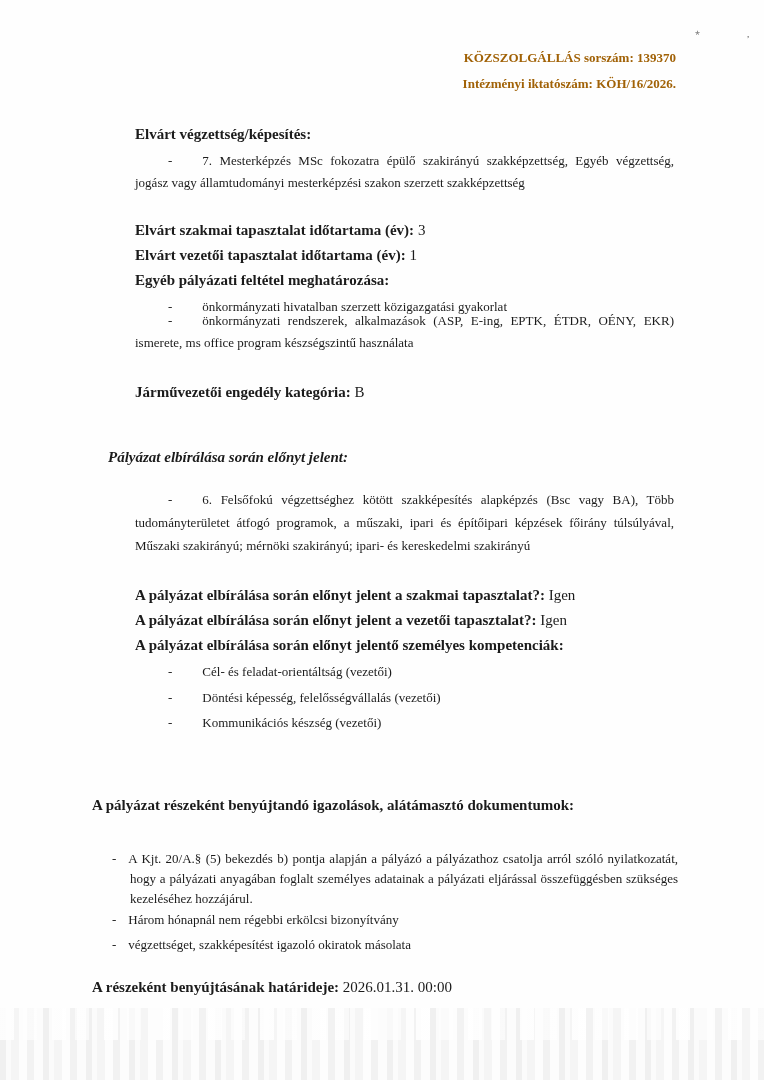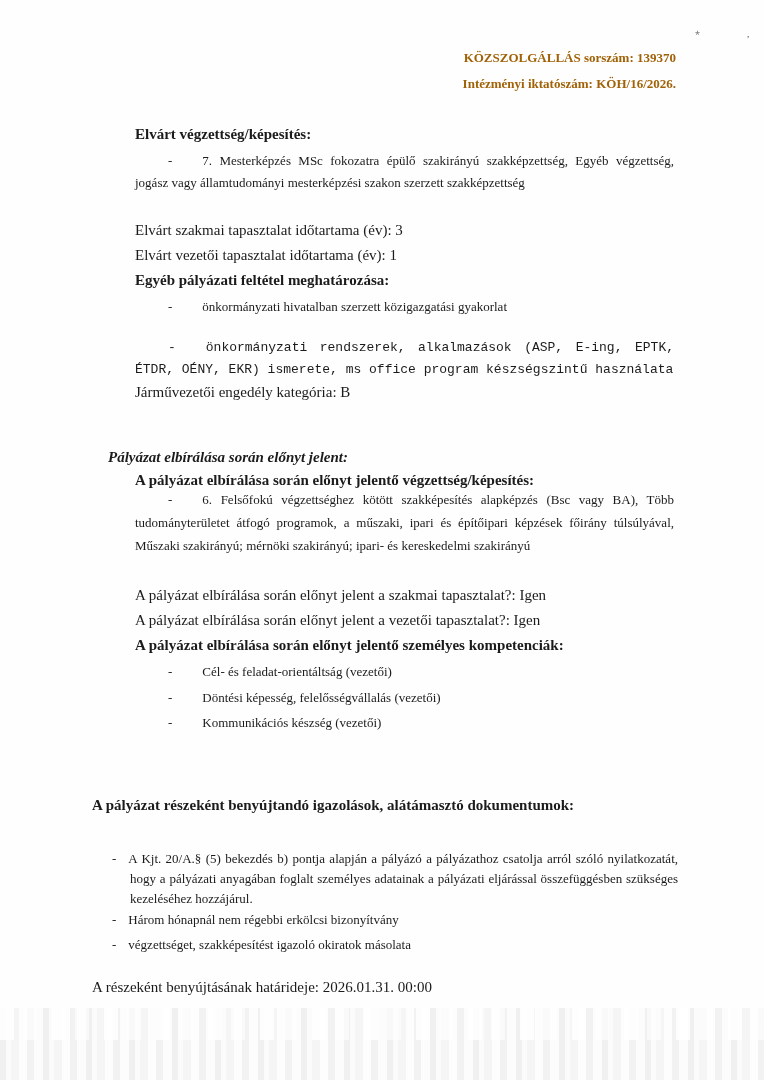--- a/index.html
+++ b/index.html
@@ -20,21 +20,21 @@
   .hdr { font-size:13px; font-weight:700; color:#a16207; text-align:right; right:88px; }
   .hdr1 { top:50px; }
   .hdr2 { top:76px; }
   .para { font-size:13px; line-height:22px; }
   .just { text-align:justify; }
   .tab { display:inline-block; }
   .t1 { width:33px; }
   .t2 { width:30px; }
   .hang { text-indent:-18px; }
   .hsp { display:inline-block; width:12px; }
-  .lab { font-weight:400;margin-top:38px; }
+  .lab { font-weight:700;margin-top:38px; }
   .val { font-weight:400; }
   .speck { position:absolute; color:#6f6f6f; font-size:9px; line-height:9px; }
   .sp1 { left:695px; top:26px; }
   .sp2 { left:747px; top:30px; color:#4a4a4a; }
   
   .scanband {
     position:absolute; left:0; bottom:0; width:764px; height:72px;
     background:
       repeating-linear-gradient(90deg,
         #f0f0f0 0px, #f0f0f0 6px,
@@ -53,21 +53,21 @@
         rgba(255,255,255,.6) 23px, rgba(255,255,255,.6) 37px,
         rgba(255,255,255,0) 37px, rgba(255,255,255,0) 52px);
   }
   
   .p-s1t  { left:135px; top:124px; }
   .p-s1p  { left:135px; top:150px; width:539px; }
   .p-s2a  { left:135px; top:220px; }
   .p-s2b  { left:135px; top:245px; }
   .p-s2t  { left:135px; top:270px; }
   .p-s2b1 { left:135px; top:296px; width:539px; }
-  .p-s2b2 { left:135px; top:337px; width:539px;font-family:Liberation Mono, monospace; }
+  .p-s2b2 { left:135px; top:310px; width:539px; }
   .p-s3   { left:135px; top:382px; }
   .p-s4i  { left:108px; top:447px; }
   .p-s4t  { left:135px; top:470px; }
   .p-s4p  { left:135px; top:488px; width:539px; line-height:23px; }
   .p-s5a  { left:135px; top:585px; }
   .p-s5b  { left:135px; top:610px; }
   .p-s5t  { left:135px; top:635px; }
   .p-s5c1 { left:135px; top:661px; width:539px; }
   .p-s5c2 { left:135px; top:687px; width:539px; }
   .p-s5c3 { left:135px; top:712px; width:539px; }
@@ -94,21 +94,20 @@
 
   <div class="abs fs p-s2a"><span class="lab">Elvárt szakmai tapasztalat időtartama (év):</span> <span class="val">3</span></div>
   <div class="abs fs p-s2b"><span class="lab">Elvárt vezetői tapasztalat időtartama (év):</span> <span class="val">1</span></div>
   <div class="abs fs b p-s2t">Egyéb pályázati feltétel meghatározása:</div>
   <p class="abs para p-s2b1"><span class="tab t1"></span><span>-</span><span class="tab t2"></span><span>önkormányzati hivatalban szerzett közigazgatási gyakorlat</span></p>
   <p class="abs para just p-s2b2"><span class="tab t1"></span><span>-</span><span class="tab t2"></span><span>önkormányzati rendszerek, alkalmazások (ASP, E-ing, EPTK, ÉTDR, OÉNY, EKR) ismerete, ms office program készségszintű használata</span></p>
 
   <div class="abs fs p-s3"><span class="lab">Járművezetői engedély kategória:</span> <span class="val">B</span></div>
 
   <div class="abs fs bi p-s4i">Pályázat elbírálása során előnyt jelent:</div>
-  <div class="abs fs b p-s4t">A pályázat elbírálása során előnyt jelentő végzettség/képesítés:</div>
   <p class="abs para just p-s4p"><span class="tab t1"></span><span>-</span><span class="tab t2"></span><span>6. Felsőfokú végzettséghez kötött szakképesítés alapképzés (Bsc vagy BA), Több tudományterületet átfogó programok, a műszaki, ipari és építőipari képzések főirány túlsúlyával, Műszaki szakirányú; mérnöki szakirányú; ipari- és kereskedelmi szakirányú</span></p>
 
   <div class="abs fs p-s5a"><span class="lab">A pályázat elbírálása során előnyt jelent a szakmai tapasztalat?:</span> <span class="val">Igen</span></div>
   <div class="abs fs p-s5b"><span class="lab">A pályázat elbírálása során előnyt jelent a vezetői tapasztalat?:</span> <span class="val">Igen</span></div>
   <div class="abs fs b p-s5t">A pályázat elbírálása során előnyt jelentő személyes kompetenciák:</div>
   <p class="abs para p-s5c1"><span class="tab t1"></span><span>-</span><span class="tab t2"></span><span>Cél- és feladat-orientáltság (vezetői)</span></p>
   <p class="abs para p-s5c3"><span class="tab t1"></span><span>-</span><span class="tab t2"></span><span>Kommunikációs készség (vezetői)</span></p>
   <p class="abs para p-s5c2"><span class="tab t1"></span><span>-</span><span class="tab t2"></span><span>Döntési képesség, felelősségvállalás (vezetői)</span></p>
 
   <div class="abs fs b p-s6t">A pályázat részeként benyújtandó igazolások, alátámasztó dokumentumok:</div>

